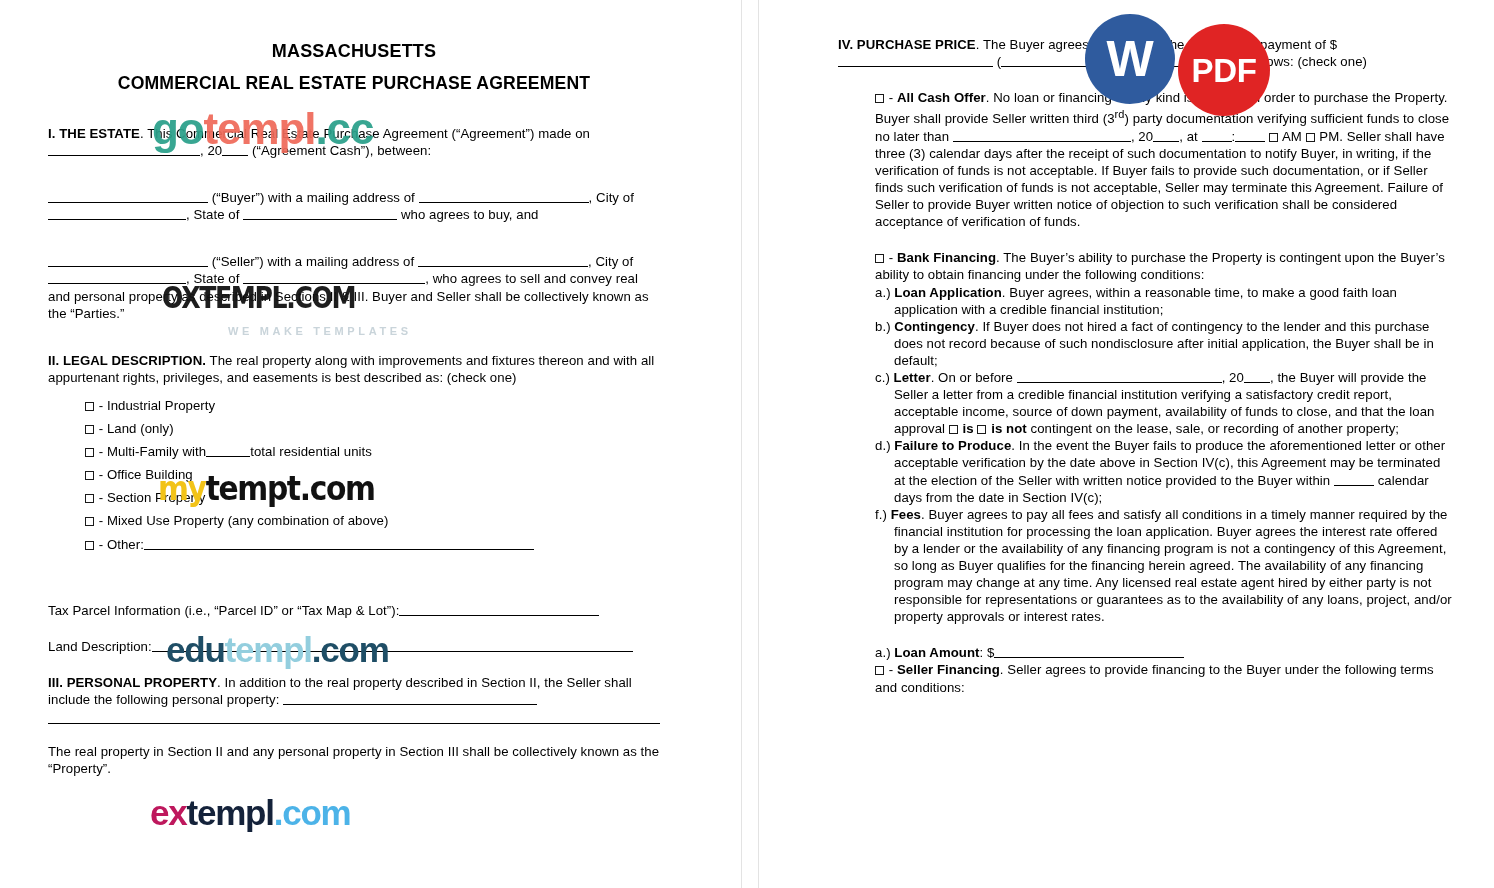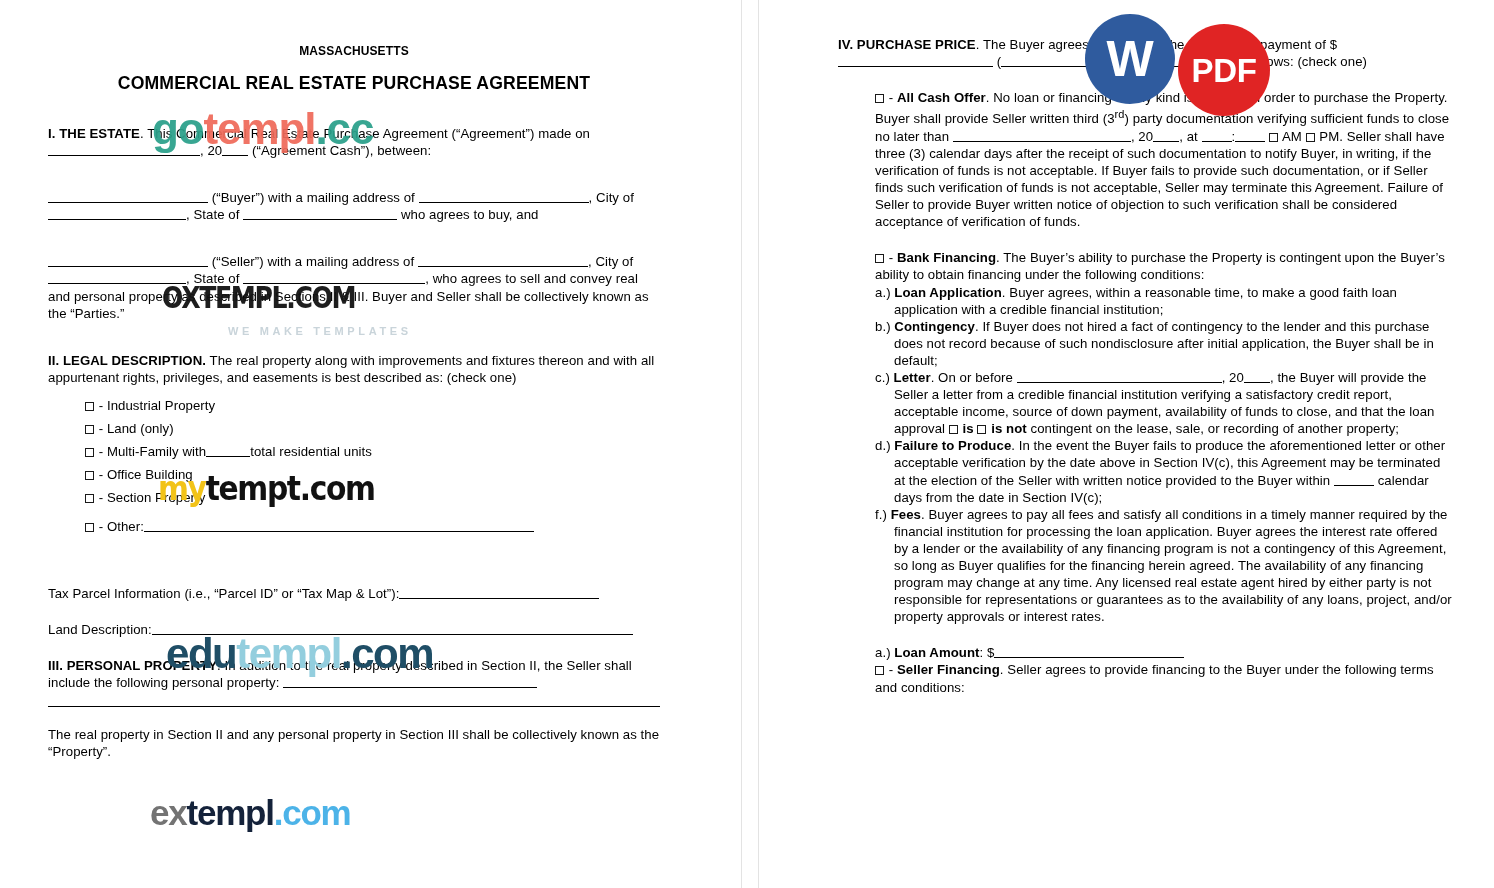--- a/index.html
+++ b/index.html
@@ -51,21 +51,21 @@
     color: #000000;
     font-size: 13.2px;
     line-height: 17.1px;
     letter-spacing: 0.005em;
   }
   .doc-left  { left: 48px; top: 40px;  width: 612px; }
   .doc-right { left: 78px; top: 36px;  width: 616px; }
 
   h1.title {
     text-align: center;
-    font-size: 12px;
+    font-size: 18px;
     font-weight: bold;
     margin: 0;
     line-height: 23px;
     letter-spacing: 0.01em;
   }
   h1.title.t2 { font-size: 17.6px; margin-top: 9px; }
 
   p.para { margin: 0 0 0 0; }
   .sp-lg { height: 30px; }
   .sp-md { height: 19px; }
@@ -148,33 +148,33 @@
     font-weight: bold;
     letter-spacing: -0.045em;
     transform: scaleX(0.9);
     transform-origin: left top;
   }
   .wm-mytempl .a { color: #f2c318; }
   .wm-mytempl .b { color: #111111; }
 
   .wm-edutempl {
     left: 166px; top: 630px;
-    font-size: 42px;
+    font-size: 35px;
     letter-spacing: -0.035em;
   }
   .wm-edutempl .a { color: #1f4e66; }
   .wm-edutempl .b { color: #93cede; }
   .wm-edutempl .c { color: #1f4e66; }
 
   .wm-extempl {
     left: 150px; top: 793px;
     font-size: 35px;
     letter-spacing: -0.035em;
   }
-  .wm-extempl .a { color: #737373; margin-top: 12px; }
+  .wm-extempl .a { color: #be185d; margin-top: 12px; }
   .wm-extempl .b { color: #14223a; }
   .wm-extempl .c { color: #4cb3e8; }
 
   
   .badge {
     position: absolute;
     border-radius: 50%;
     display: flex;
     align-items: center;
     justify-content: center;
@@ -230,20 +230,21 @@
       <p class="para indent1"><span class="cb"></span><span> - Industrial Property</span></p>
       <div class="sp-xs"></div>
       <p class="para indent1"><span class="cb"></span><span> - Land (only)</span></p>
       <div class="sp-xs"></div>
       <p class="para indent1"><span class="cb"></span><span> - Multi-Family with</span><span class="ul" style="width:44px"></span><span>total residential units</span></p>
       <div class="sp-xs"></div>
       <p class="para indent1"><span class="cb"></span><span> - Office Building</span></p>
       <div class="sp-xs"></div>
       <p class="para indent1"><span class="cb"></span><span> - Section Property</span></p>
       <div class="sp-xs"></div>
+      <p class="para indent1"><span class="cb"></span><span> - Mixed Use Property (any combination of above)</span></p>
       <div class="sp-xs"></div>
       <p class="para indent1"><span class="cb"></span><span> - Other:</span><span class="ul" style="width:390px"></span></p>
 
       <div class="sp-lg"></div>
 
 
       <div class="sp-md"></div>
 
       <p class="para"><span>Tax Parcel Information (i.e., “Parcel ID” or “Tax Map &amp; Lot”):</span><span class="ul" style="width:200px"></span></p>
 

